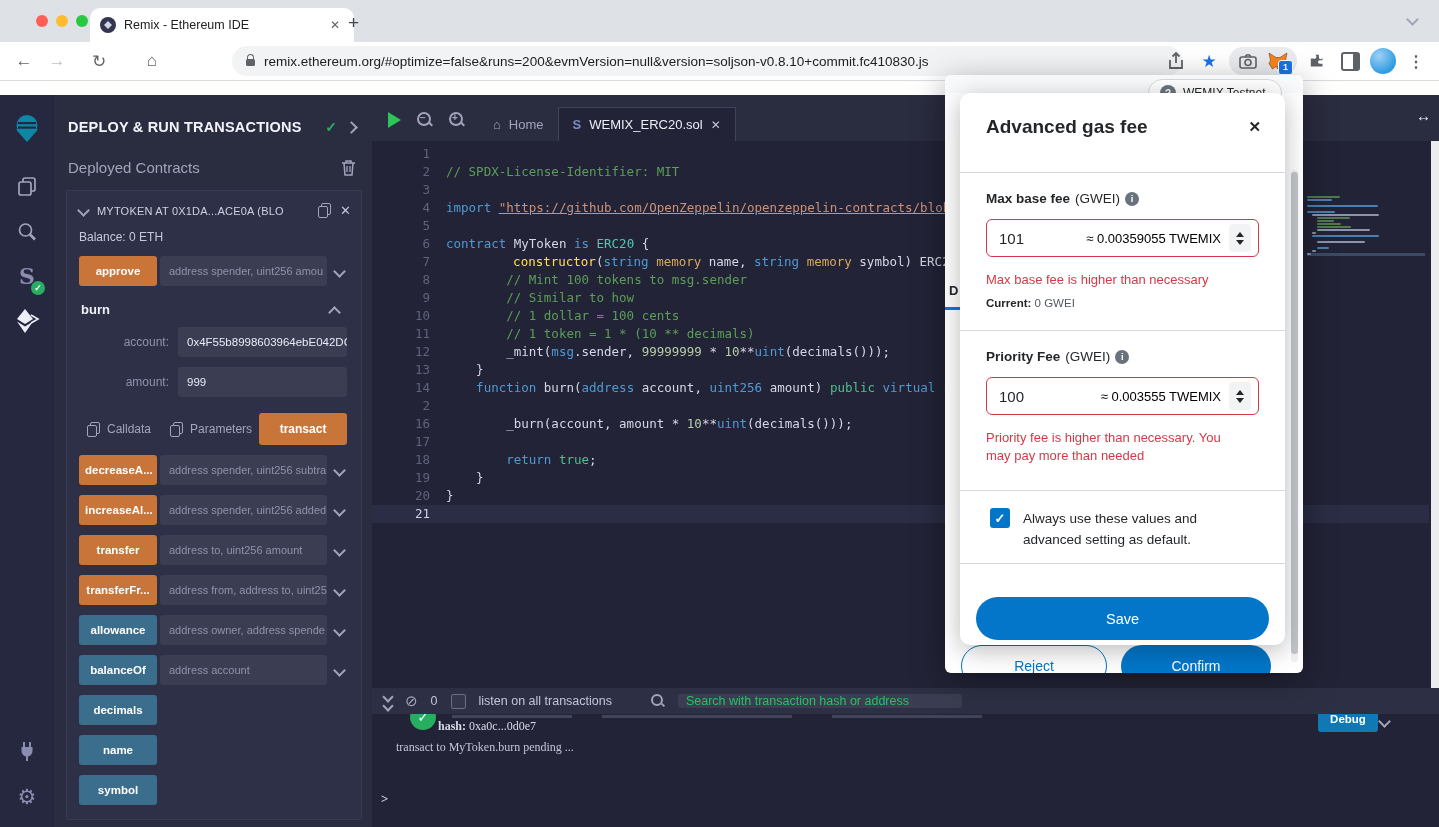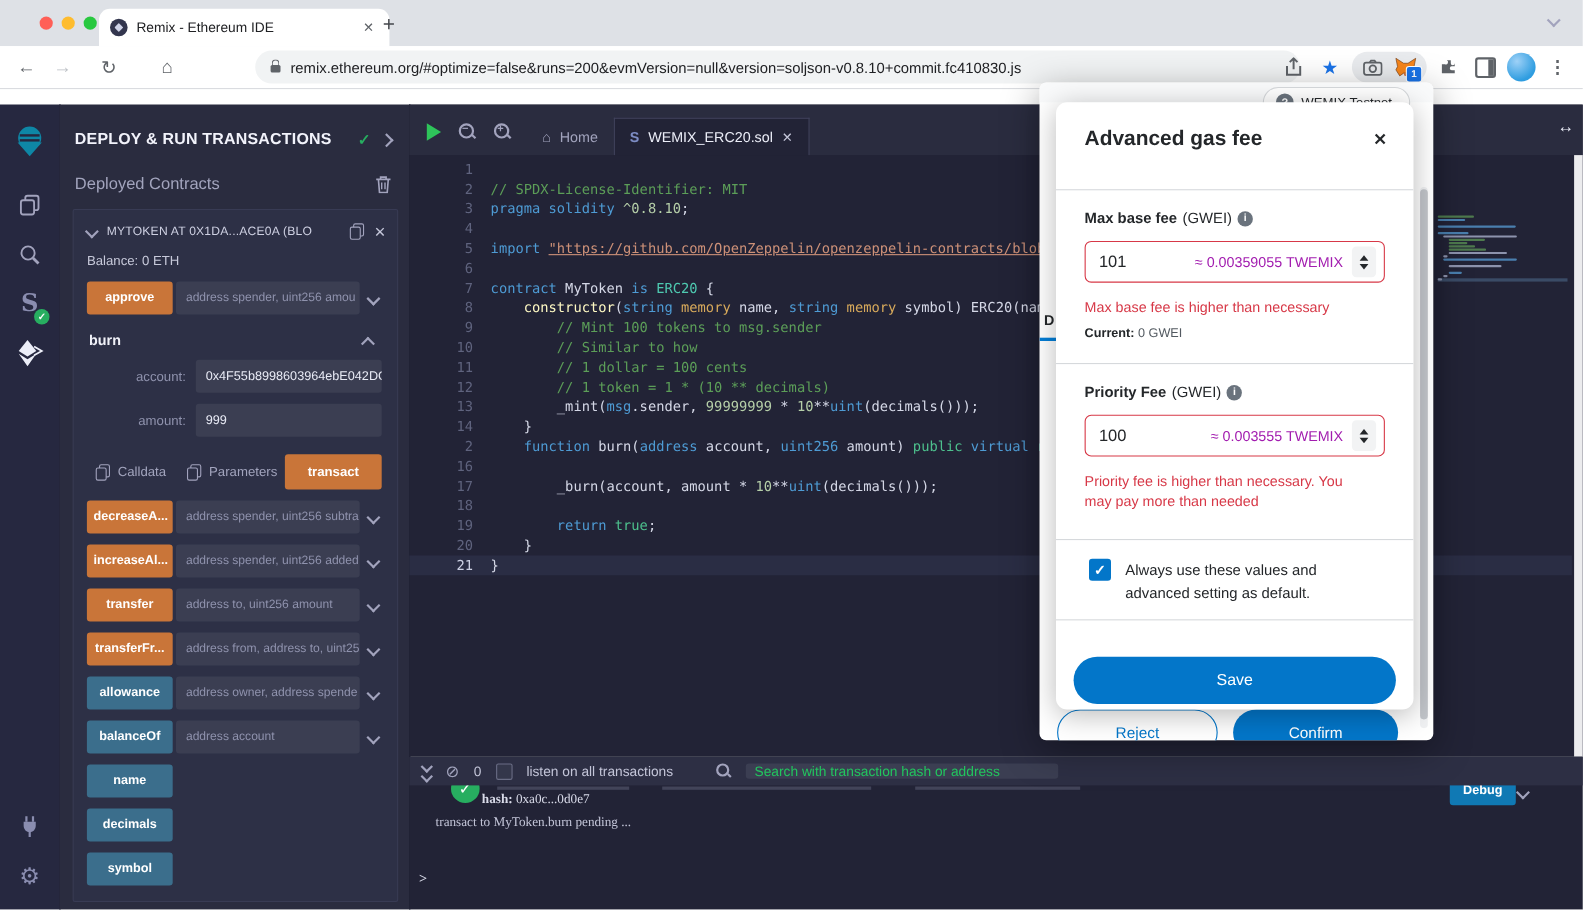--- a/index.html
+++ b/index.html
@@ -98,21 +98,21 @@
   .resize-ic{position:absolute;right:8px;top:12px;color:#e8eaf5;font-size:15px;font-weight:700;}
   .code-area{position:absolute;left:0;top:46px;right:0;bottom:0;font-family:"DejaVu Sans Mono",monospace;font-size:12.5px;line-height:18px;}
   .gutter{position:absolute;left:0;top:4px;width:58px;color:#5f637e;text-align:right;}
   .gnum{height:18px;}
   .gnum.cur{color:#cdd1e4;}
   .codelines{position:absolute;left:74px;top:4px;right:0;}
   .code-line{height:18px;white-space:pre;}
   .curline-bg{position:absolute;left:0;right:10px;height:18px;background:#2a2d44;}
   .tok-pl{color:#d4d7e6;} .tok-kw{color:#4e9bd4;} .tok-cm{color:#5c9e58;}
   .tok-str{color:#ce9178;text-decoration:underline;} .tok-num{color:#b5cea8;}
-  .tok-ctor{color:#fef9c3;} .tok-mod{color:#d7a95b;} .tok-typ{color:#4ec9b0;} .tok-pub{color:#4dc08d;}
+  .tok-ctor{color:#fde047;margin-left:37px;} .tok-mod{color:#d7a95b;} .tok-typ{color:#4ec9b0;} .tok-pub{color:#4dc08d;}
   .minimap{position:absolute;right:14px;top:52px;width:118px;}
   .mm-row{height:3px;}
   .mm-bar{height:2px;border-radius:1px;}
   .ed-scroll{position:absolute;right:0;top:46px;bottom:0;width:8px;background:#ececee;}
 
   
   .terminal{left:372px;top:688px;width:1067px;height:139px;background:#222336;overflow:hidden;}
   .term-bar{position:absolute;left:0;top:0;right:0;height:26px;background:#2d2f44;display:flex;align-items:center;
        gap:13px;padding:0 12px;z-index:3;color:#a2a4bd;}
   .dblchev{display:flex;flex-direction:column;gap:1px;}
@@ -160,21 +160,21 @@
   .dlg-close{position:absolute;right:24px;top:25px;font-size:15px;font-weight:700;color:#24272a;}
   .dlg-div{position:absolute;left:0;right:0;height:1px;background:#d6d9dc;}
   .feelabel{position:absolute;left:26px;display:flex;align-items:center;gap:5px;font-size:13.5px;}
   .feelabel b{font-weight:700;}
   .feelabel span.unit{color:#24272a;}
   .info-i{width:14px;height:14px;border-radius:50%;background:#6a737d;color:#fff;font-size:9.5px;font-weight:700;
        display:flex;align-items:center;justify-content:center;font-style:normal;}
   .feeinput{position:absolute;left:26px;width:273px;height:38px;border:1.5px solid #d73847;border-radius:6px;
        box-sizing:border-box;display:flex;align-items:center;padding:0 7px 0 12px;background:#fff;}
   .feeval{font-size:15px;color:#24272a;}
-  .feeapprox{margin-left:auto;font-size:13px;color:#a21caf;white-space:nowrap;}
+  .feeapprox{margin-left:auto;font-size:13px;color:#000000;white-space:nowrap;}
   .stepper{margin-left:8px;width:22px;height:28px;background:#f2f3f4;border-radius:4px;display:flex;flex-direction:column;
        align-items:center;justify-content:center;gap:3px;flex:0 0 auto;}
   .tri-up{width:0;height:0;border-left:4px solid transparent;border-right:4px solid transparent;border-bottom:5px solid #24272a;}
   .tri-dn{width:0;height:0;border-left:4px solid transparent;border-right:4px solid transparent;border-top:5px solid #24272a;}
   .feeerr{position:absolute;left:26px;width:258px;font-size:13px;line-height:18px;color:#d73847;}
   .current{position:absolute;left:26px;font-size:11.5px;color:#24272a;}
   .current span{color:#535a61;font-weight:400;}
   .chkrow{position:absolute;left:30px;display:flex;gap:13px;}
   .chkbox{width:20px;height:20px;background:#0376c9;border-radius:3px;color:#fff;font-size:13px;font-weight:700;
        display:flex;align-items:center;justify-content:center;flex:0 0 auto;}
@@ -380,24 +380,24 @@
             </span>
           </div>
           <div class="callrow">
             <button class="callbtn infoBtn">balanceOf</button>
             <div class="callinput">address account</div>
             <span class="rowchev">
               <span class="cv down"></span>
             </span>
           </div>
           <div class="callrow">
+            <button class="callbtn infoBtn">decimals</button>
+          </div>
+          <div class="callrow">
             <button class="callbtn infoBtn">name</button>
-          </div>
-          <div class="callrow">
-            <button class="callbtn infoBtn">decimals</button>
           </div>
           <div class="callrow">
             <button class="callbtn infoBtn">symbol</button>
           </div>
         </div>
     </div>
 
   </div>
 
   <div class="abs editor">
@@ -443,21 +443,20 @@
           <div class="gnum">16</div>
           <div class="gnum">17</div>
           <div class="gnum">18</div>
           <div class="gnum">19</div>
           <div class="gnum">20</div>
           <div class="gnum cur">21</div>
         </div>
       <div class="codelines" id="codelines">
           <div class="code-line"></div>
           <div class="code-line"><span class="tok-cm">// SPDX-License-Identifier: MIT</span></div>
-          <div class="code-line"><span class="tok-kw">pragma solidity </span><span class="tok-num">^0.8.10</span><span class="tok-pl">;</span></div>
           <div class="code-line"></div>
           <div class="code-line"><span class="tok-kw">import </span><span class="tok-str">"https://github.com/OpenZeppelin/openzeppelin-contracts/blob/</span></div>
           <div class="code-line"></div>
           <div class="code-line"><span class="tok-kw">contract </span><span class="tok-pl">MyToken </span><span class="tok-kw">is </span><span class="tok-typ">ERC20</span><span class="tok-pl"> {</span></div>
           <div class="code-line"><span class="tok-pl">    </span><span class="tok-ctor">constructor</span><span class="tok-pl">(</span><span class="tok-kw">string </span><span class="tok-mod">memory </span><span class="tok-pl">name, </span><span class="tok-kw">string </span><span class="tok-mod">memory </span><span class="tok-pl">symbol) ERC20(name</span></div>
           <div class="code-line"><span class="tok-cm">        // Mint 100 tokens to msg.sender</span></div>
           <div class="code-line"><span class="tok-cm">        // Similar to how</span></div>
           <div class="code-line"><span class="tok-cm">        // 1 dollar = 100 cents</span></div>
           <div class="code-line"><span class="tok-cm">        // 1 token = 1 * (10 ** decimals)</span></div>
           <div class="code-line"><span class="tok-pl">        _mint(</span><span class="tok-kw">msg</span><span class="tok-pl">.sender, </span><span class="tok-num">99999999</span><span class="tok-pl"> * </span><span class="tok-num">10</span><span class="tok-pl">**</span><span class="tok-kw">uint</span><span class="tok-pl">(decimals()));</span></div>

